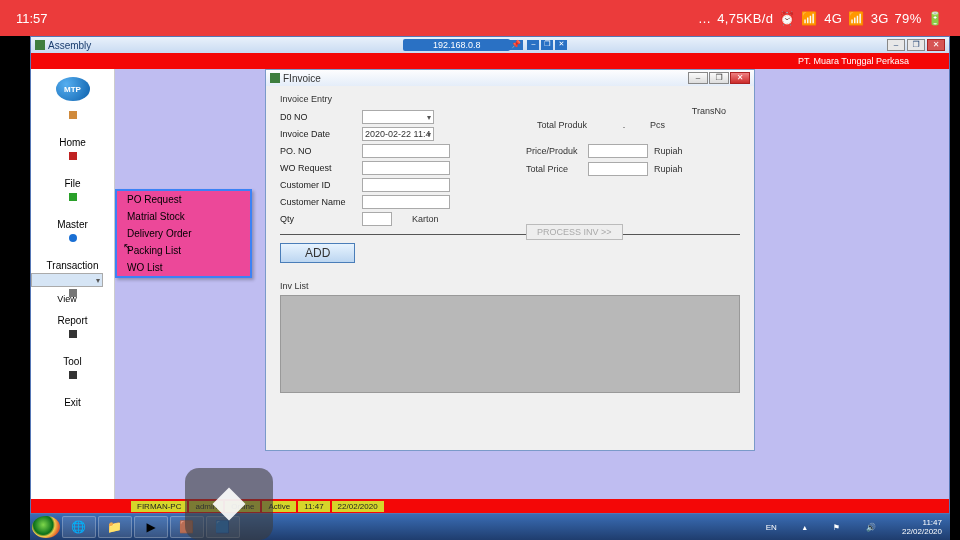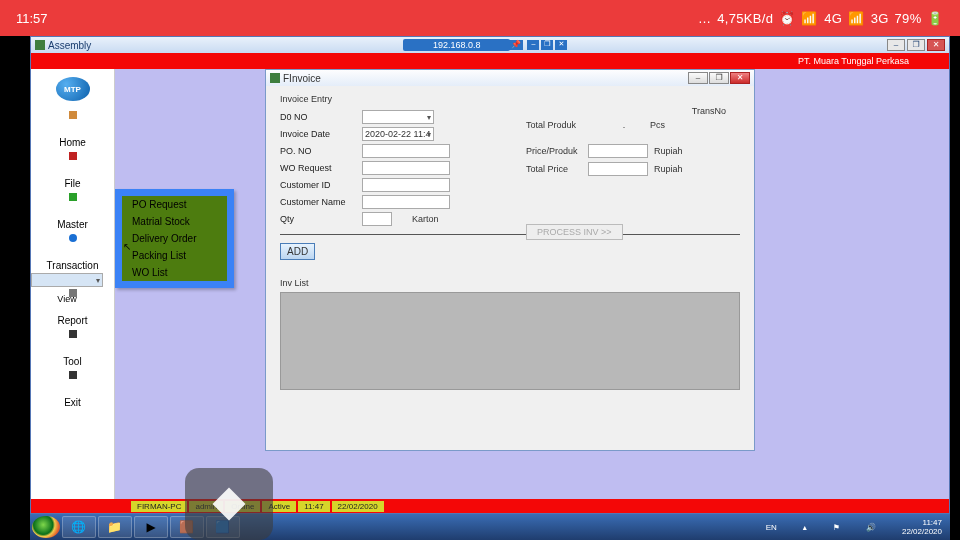--- a/index.html
+++ b/index.html
@@ -30,42 +30,42 @@
 .sidebar { width:84px; background:#fff; border-right:1px solid #ccc; }
 .logo { height:40px; display:flex; align-items:center; justify-content:center; }
 .logo-c { width:34px; height:24px; border-radius:50%; background:radial-gradient(circle at 30% 30%,#55aef0,#0b5fab); color:#fff; font-size:8px; font-weight:bold; display:flex; align-items:center; justify-content:center; }
 .menu { font-size:10px; }
 .menu div { padding:2px 4px; display:flex; align-items:center; gap:18px; cursor:pointer;flex-direction:column; }
 .menu div.sel { background:#d6e5f5; }
 .menu .ic { width:8px; height:8px; display:inline-block; }
 .m-home{background:#d08a3c;} .m-file{background:#c02222;} .m-master{background:#2aa02a;} .m-trans{background:#1a6fd4;border-radius:50%;} .m-view{background:#1a6fd4;border-radius:50%;} .m-report{background:#777;} .m-tool{background:#333;} .m-exit{background:#333;}
 
 
-.submenu { position:absolute; left:84px; top:120px; width:119px; background:#4d7c0f; border:7px solid #3b82f6; box-shadow:2px 2px 3px rgba(0,0,0,.25); font-size:10px; z-index:5; }
+.submenu { position:absolute; left:84px; top:120px; width:137px; background:#ec4899; border:2px solid #3b82f6; box-shadow:2px 2px 3px rgba(0,0,0,.25); font-size:10px; z-index:5; }
 .submenu div { padding:3px 10px; cursor:pointer; }
 
 .content { flex:1; position:relative; background:#bfbdf1; }
 
 
 .fi { position:absolute; left:150px; top:0; width:490px; height:382px; background:#f0f0f0; border:1px solid #7a9ac9; }
 .fi-title { height:16px; background:linear-gradient(#fdfdfe,#e4edf9); display:flex; align-items:center; padding:0 4px; font-size:10px; color:#333; }
 .fi-title .gap{flex:1;}
 .fi-title .wb{display:flex;gap:1px;}
 .fi-title .wb span{width:20px;height:12px;border:1px solid #888;background:linear-gradient(#fafafa,#ddd);font-size:8px;text-align:center;line-height:10px;cursor:pointer;}
 .fi-title .wb .x{background:linear-gradient(#f08080,#cc2b2b);color:#fff;border-color:#a22;}
 .fi-body{padding:8px 14px; font-size:9px; color:#333; position:relative;}
 .row{display:flex;align-items:center;margin:3px 0;gap:6px;}
 .lbl{width:76px;color:#222;}
 .inp{height:14px;border:1px solid #aaa;background:#fff;font-size:9px;padding:0 2px;}
 .sel{width:72px;height:14px;border:1px solid #aaa;background:#fff;position:relative;font-size:9px;display:flex;align-items:center;padding-left:2px;}
 .sel::after{content:"▾";position:absolute;right:2px;font-size:8px;color:#555;}
 .right-col{position:absolute;left:260px;top:16px;font-size:9px;}
 .right-col .row{margin:4px 0;}
 .divider{border-top:1px solid #555;margin:8px 0;}
-.addbtn{display:inline-block;padding:2px 6px;border:1px solid #4a7db8;background:linear-gradient(#e7f3fe,#bcd6f1);font-size:10px;cursor:pointer;}
+.addbtn{display:inline-block;padding:2px 24px;border:1px solid #4a7db8;background:linear-gradient(#e7f3fe,#bcd6f1);font-size:12px;cursor:pointer;}
 .procbtn{padding:2px 10px;border:1px solid #bbb;background:#eee;color:#aaa;font-size:9px;}
 .invlist{border:1px solid #999;background:#b8b8b8;height:98px;margin-top:4px;}
 
 
 .statbar { position:absolute; left:0; right:0; bottom:0; height:14px; background:#f40707; display:flex; align-items:center; font-size:8px; padding-left:100px; gap:2px; }
 .statbar span { background:#d6d62a; padding:1px 6px; color:#222; }
 
 
 .taskbar { position:absolute; left:30px; right:10px; bottom:0; height:26px; background:linear-gradient(#3a6db5,#1f3d6e); display:flex; align-items:center; padding:0 2px; gap:2px; }
 .start-orb{width:28px;height:22px;border-radius:50%;background:radial-gradient(circle at 40% 40%,#7fd84c,#0a6f1a 45%,#f2c94c 55%,#e05a2a 75%,#1a6fd4);cursor:pointer;}
@@ -214,21 +214,21 @@
                 <span class="lbl">Qty</span>
                 <input class="inp" style="width: 30px;">
                 <span style="margin-left:14px;">Karton</span>
               </div>
 
             <div class="right-col">
               <div class="row" style="justify-content:flex-end;width:200px;">
                   <span>TransNo</span>
                 </div>
               <div class="row">
-                  <span style="width:72px;text-align:left">Total Produk</span>
+                  <span style="width:72px;text-align:center">Total Produk</span>
                   <span style="width:40px;text-align:center">.</span>
                   <span>Pcs</span>
                 </div>
               <div class="row" style="margin-top:14px;">
                   <span style="width:56px">Price/Produk</span>
                   <input class="inp" style="width: 60px;">
                   <span>Rupiah</span>
                 </div>
               <div class="row">
                   <span style="width:56px">Total Price</span>

